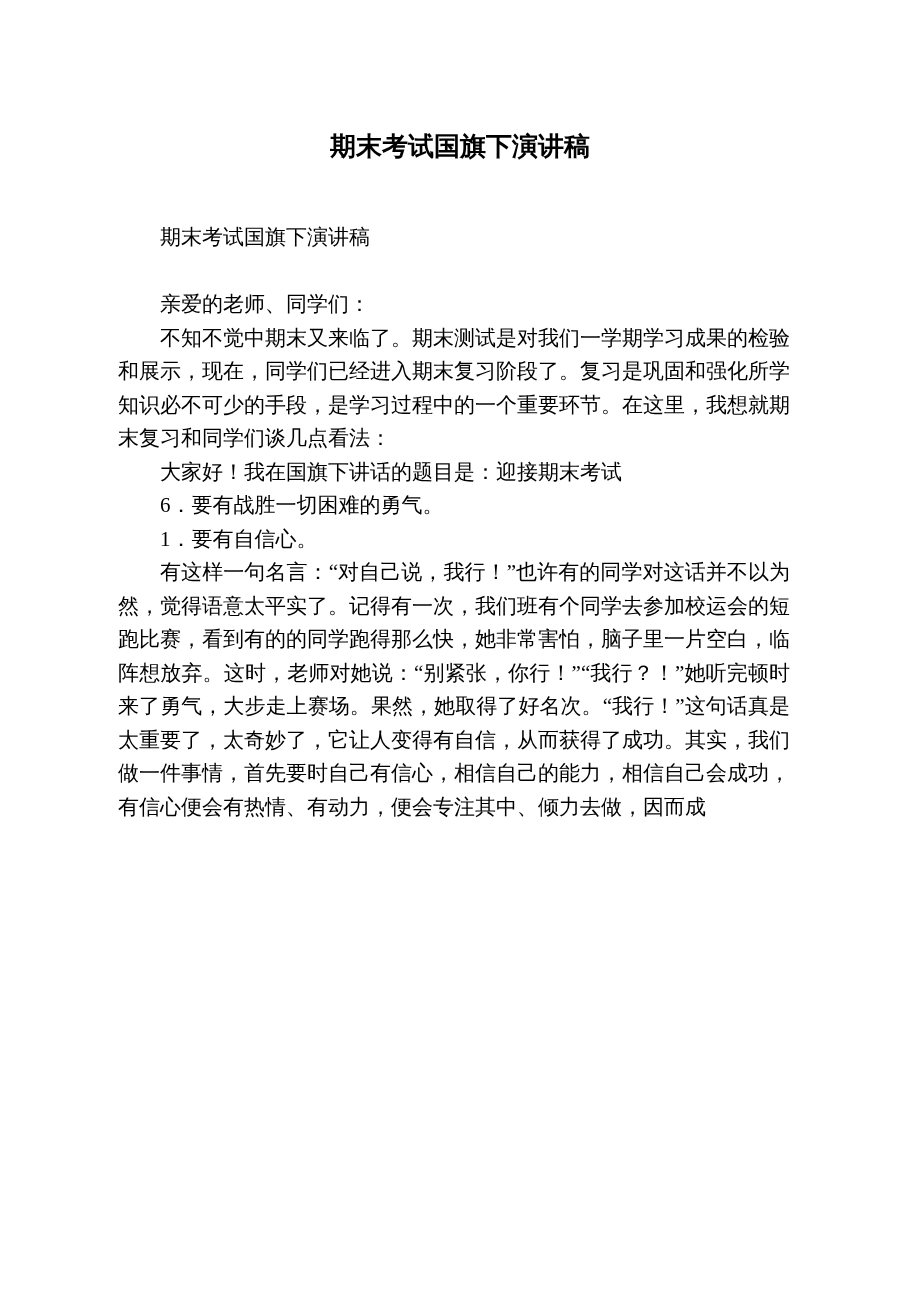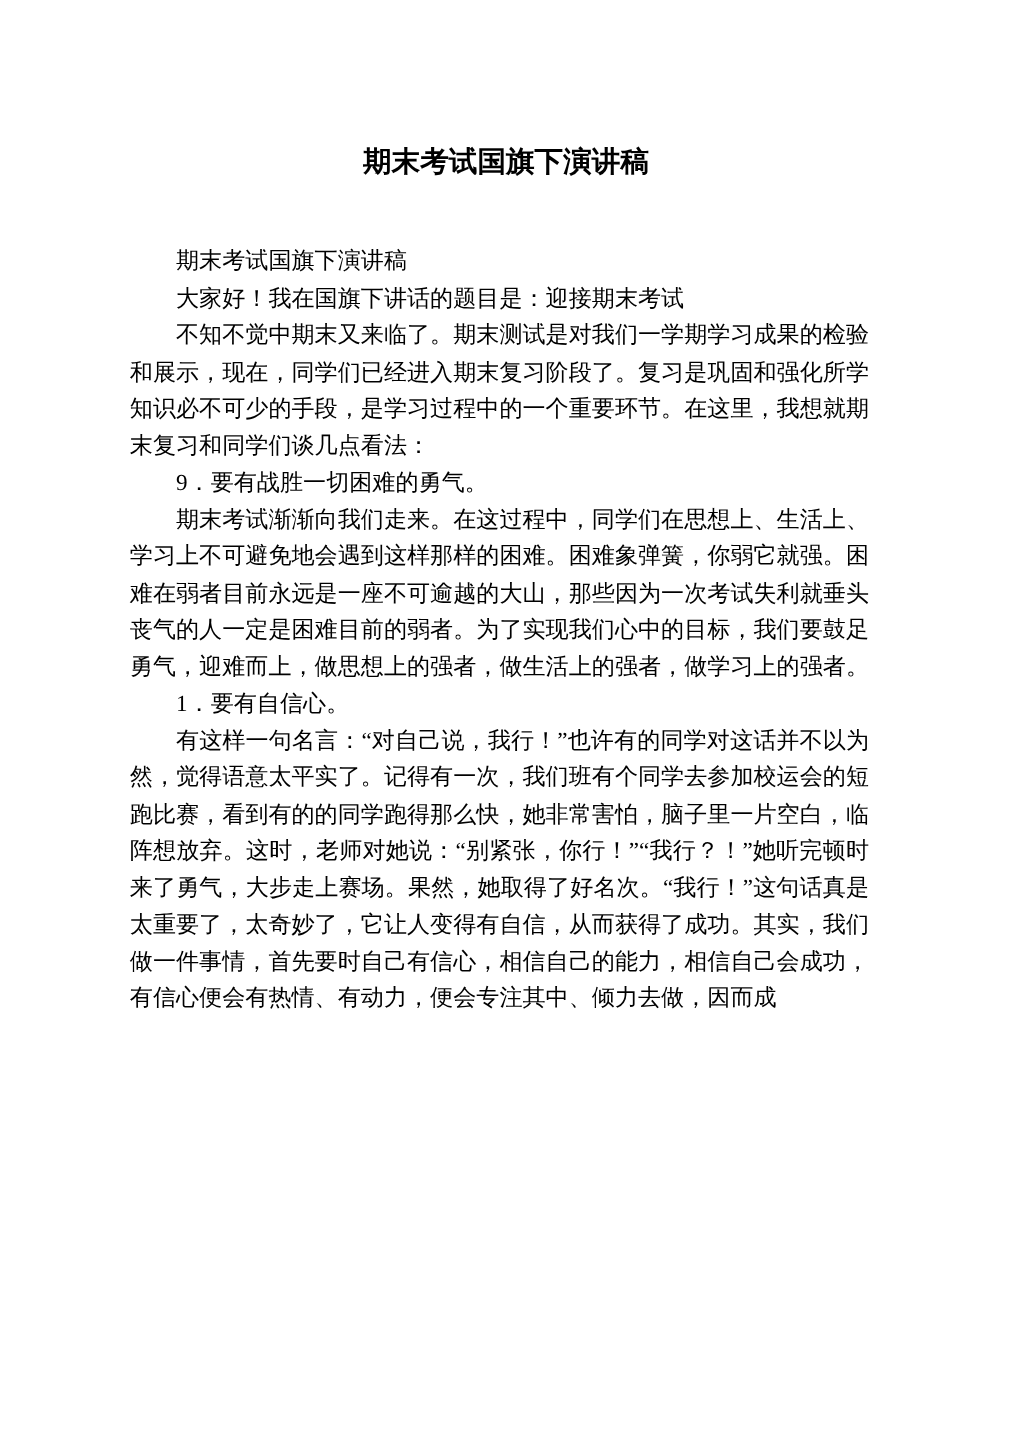--- a/index.html
+++ b/index.html
@@ -51,21 +51,21 @@
 </style>
 </head>
 <body>
 
 <div class="page">
 
   <h1 class="doc-title">期末考试国旗下演讲稿</h1>
 
   <div class="doc-body">
     <p>期末考试国旗下演讲稿</p>
+    <p class="gap-above">亲爱的老师、同学们：</p>
+    <p>不知不觉中期末又来临了。期末测试是对我们一学期学习成果的检验和展示，现在，同学们已经进入期末复习阶段了。复习是巩固和强化所学知识必不可少的手段，是学习过程中的一个重要环节。在这里，我想就期末复习和同学们谈几点看法：</p>
     <p>大家好！我在国旗下讲话的题目是：迎接期末考试</p>
-    <p>不知不觉中期末又来临了。期末测试是对我们一学期学习成果的检验和展示，现在，同学们已经进入期末复习阶段了。复习是巩固和强化所学知识必不可少的手段，是学习过程中的一个重要环节。在这里，我想就期末复习和同学们谈几点看法：</p>
-    <p>9．要有战胜一切困难的勇气。</p>
-    <p>期末考试渐渐向我们走来。在这过程中，同学们在思想上、生活上、学习上不可避免地会遇到这样那样的困难。困难象弹簧，你弱它就强。困难在弱者目前永远是一座不可逾越的大山，那些因为一次考试失利就垂头丧气的人一定是困难目前的弱者。为了实现我们心中的目标，我们要鼓足勇气，迎难而上，做思想上的强者，做生活上的强者，做学习上的强者。</p>
+    <p>6．要有战胜一切困难的勇气。</p>
     <p>1．要有自信心。</p>
     <p>有这样一句名言：“对自己说，我行！”也许有的同学对这话并不以为然，觉得语意太平实了。记得有一次，我们班有个同学去参加校运会的短跑比赛，看到有的的同学跑得那么快，她非常害怕，脑子里一片空白，临阵想放弃。这时，老师对她说：“别紧张，你行！”“我行？！”她听完顿时来了勇气，大步走上赛场。果然，她取得了好名次。“我行！”这句话真是太重要了，太奇妙了，它让人变得有自信，从而获得了成功。其实，我们做一件事情，首先要时自己有信心，相信自己的能力，相信自己会成功，有信心便会有热情、有动力，便会专注其中、倾力去做，因而成</p>
   </div>
 
 </div>
 
 </body></html>

